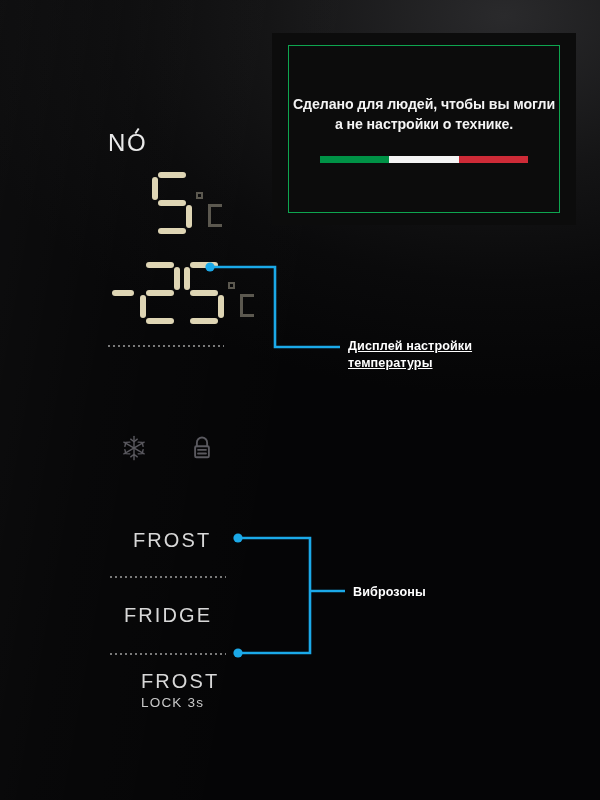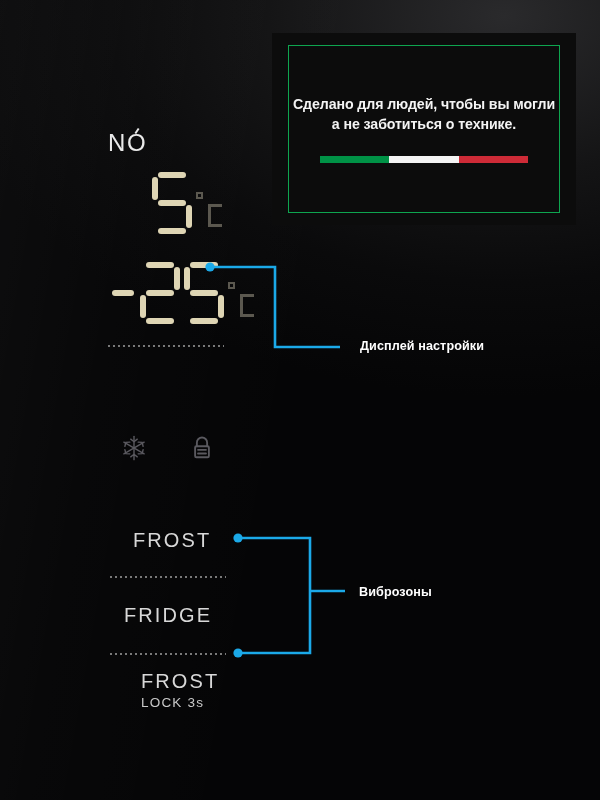--- a/index.html
+++ b/index.html
@@ -189,21 +189,21 @@
 </style>
 </head>
 <body>
 
 <div id="stage">
 
   <div class="info-card">
     <div class="info-card-inner">
       <div class="info-text">
         <div>Сделано для людей, чтобы вы могли</div>
-        <div>а не заботиться о технике.</div>
+        <div>а не настройки о технике.</div>
       </div>
       <div class="flag-bar">
         <span style="background:#009246"></span>
         <span style="background:#f4f4f4"></span>
         <span style="background:#ce2b37"></span>
       </div>
     </div>
   </div>
 
   <div class="no-frost">
@@ -311,21 +311,22 @@
 
     <polyline points="211,267 275,267 275,347 340,347" fill="none" stroke="#1ba9e8" stroke-width="2.6" stroke-linejoin="miter"></polyline>
     <circle cx="210" cy="267" r="4.6" fill="#1ba9e8"></circle>
 
     <polyline points="239,538 310,538 310,653 239,653" fill="none" stroke="#1ba9e8" stroke-width="2.6" stroke-linejoin="miter"></polyline>
     <line x1="310" y1="591" x2="345" y2="591" stroke="#1ba9e8" stroke-width="2.6"></line>
     <circle cx="238" cy="538" r="4.6" fill="#1ba9e8"></circle>
     <circle cx="238" cy="653" r="4.6" fill="#1ba9e8"></circle>
   </svg>
 
-  <div class="callout-text" style="left:360px; top:338px;">
+  <div class="callout-text" style="left:348px; top:338px;text-decoration:underline;">
     <div>Дисплей настройки</div>
-  </div>
-
-  <div class="callout-text" style="left:353px; top:584px;margin-left:6px;">
+    <div>температуры</div>
+  </div>
+
+  <div class="callout-text" style="left:353px; top:584px;">
     <div>Виброзоны</div>
   </div>
 
 </div>
 
 </body></html>

